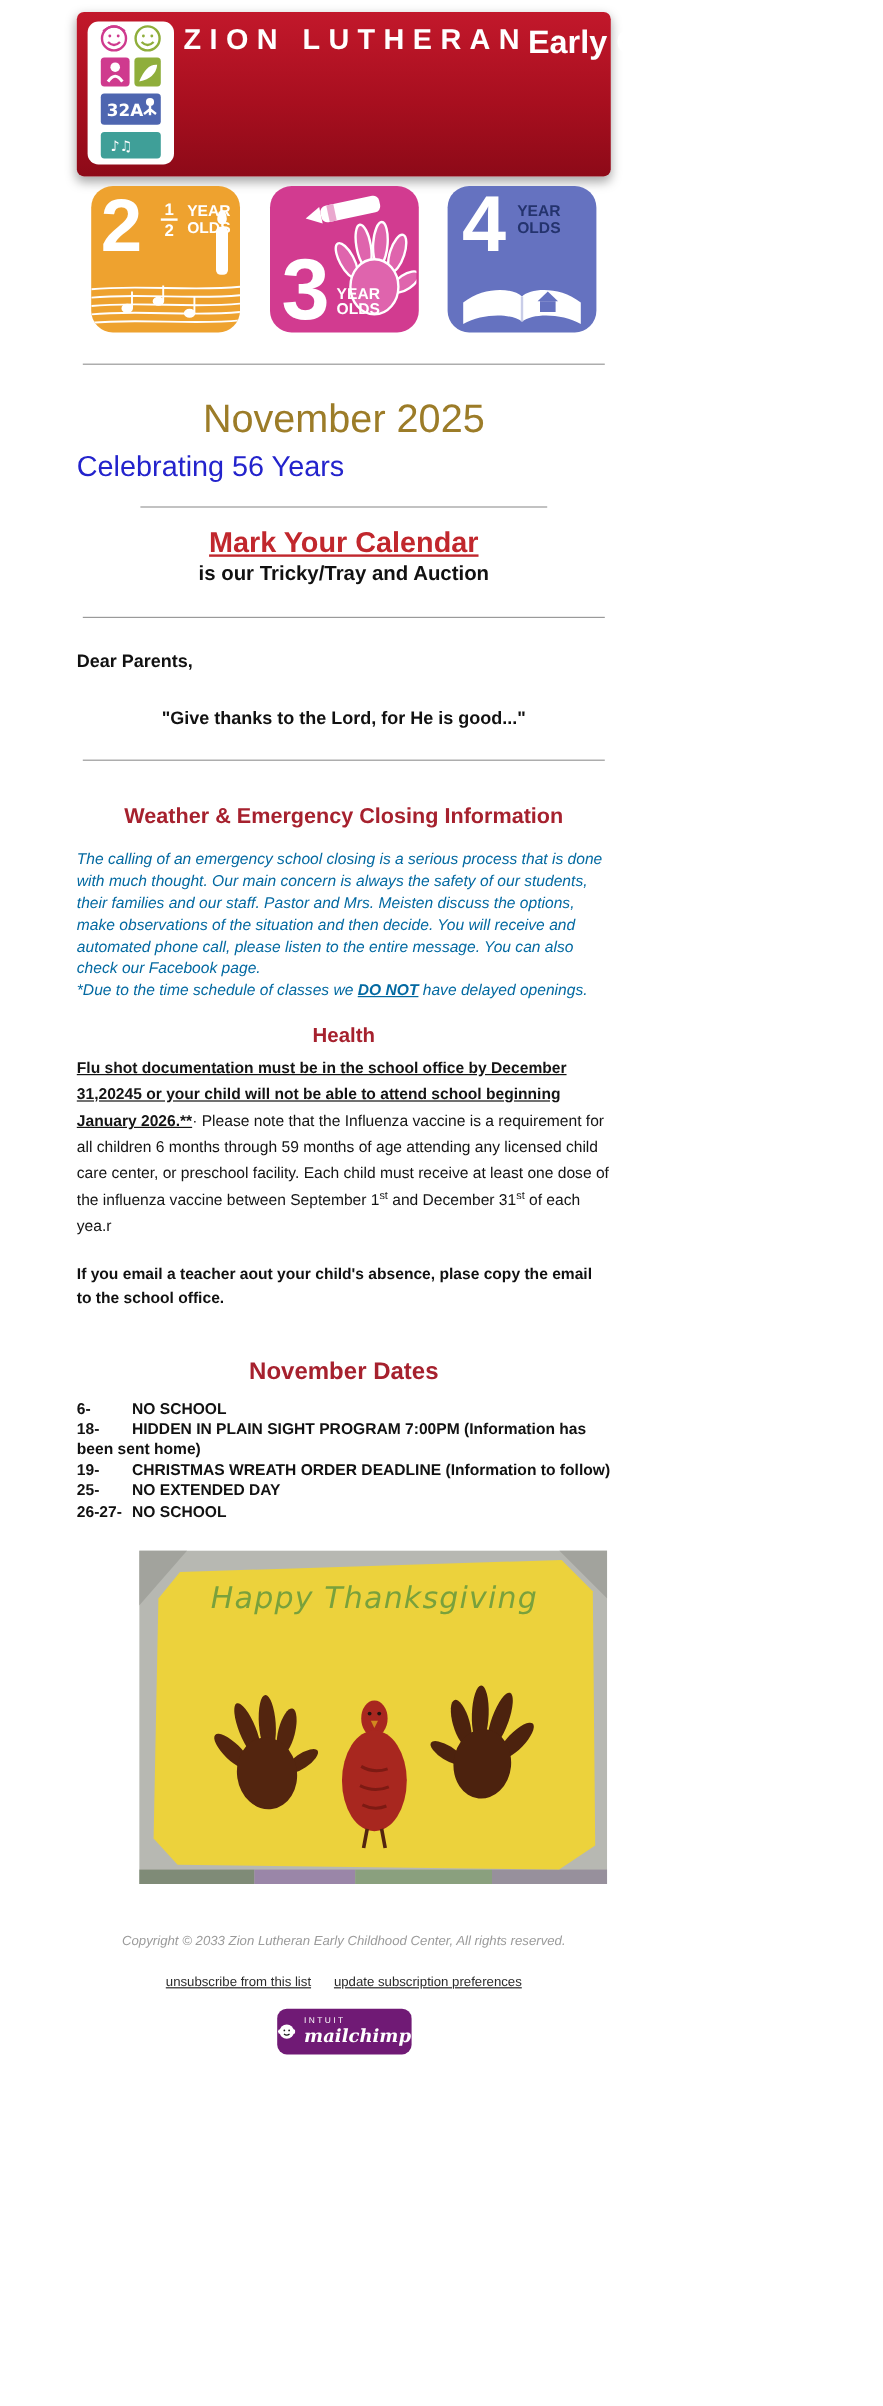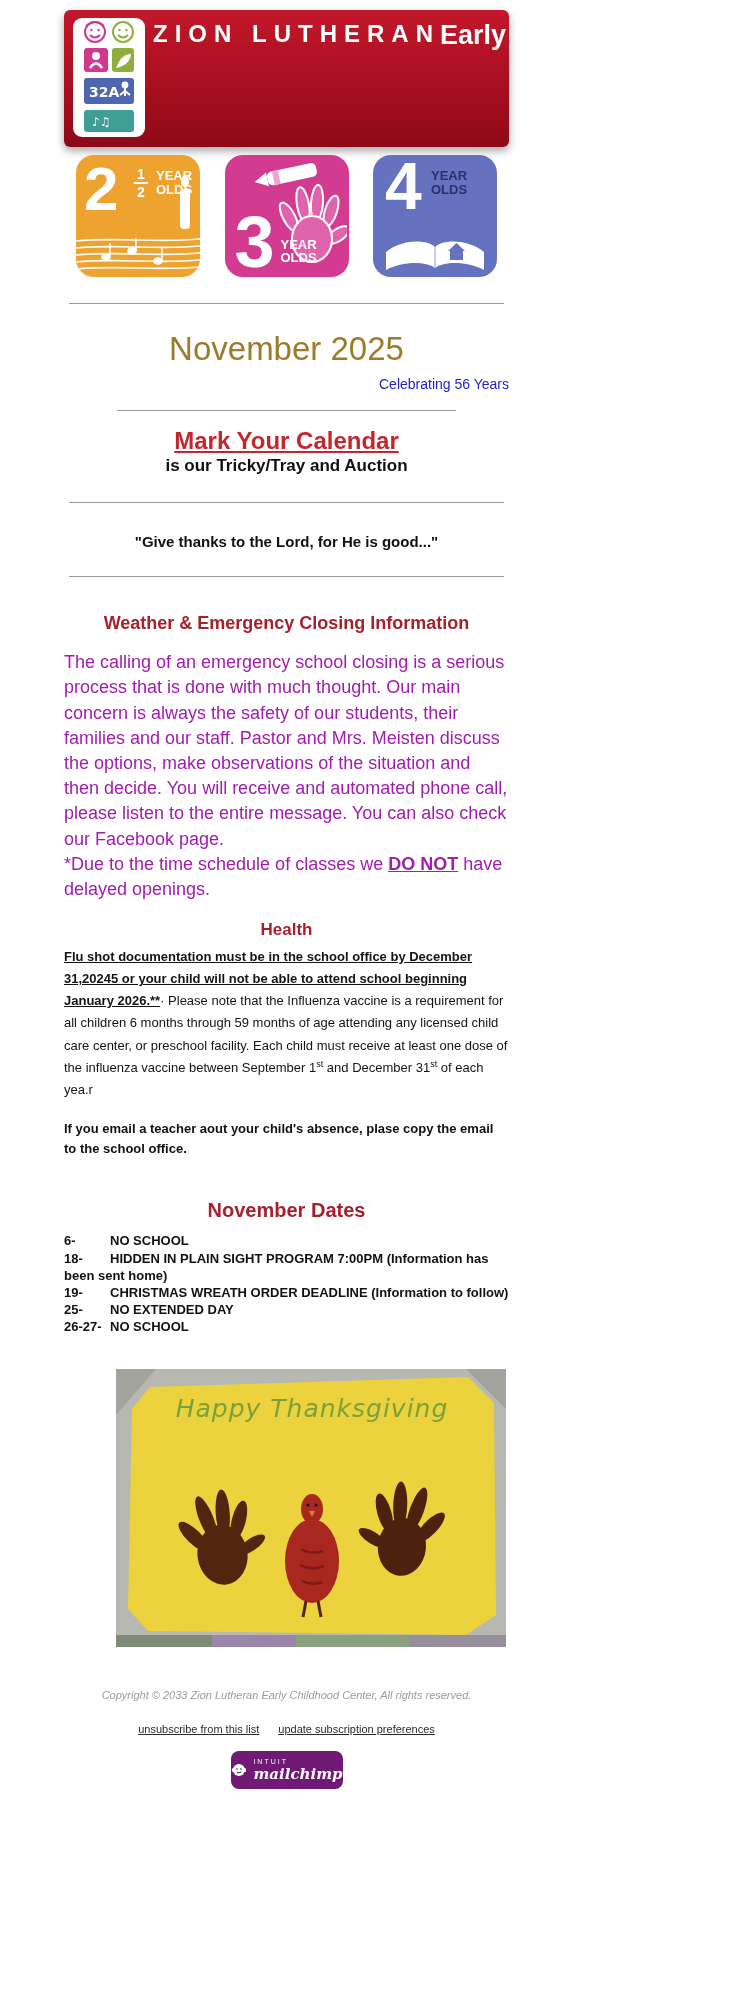--- a/index.html
+++ b/index.html
@@ -70,43 +70,43 @@
   .crayon { position: absolute; left: 26px; top: 4px; }
   .hand { position: absolute; right: 2px; top: 26px; }
   .book { position: absolute; left: 5px; bottom: 3px; }
 
   
   .hr { border-top: 1px solid #9a9a9a; margin: 26px 5px 0; }
   .hr-short { border-top: 1px solid #9a9a9a; width: 76%; margin: 18px auto 0; }
 
   
   .month   { margin-top: 26px; text-align: center; font-size: 33px; color: #9c7c28; font-weight: 400; }
-  .years   { margin-top: 8px; text-align: right; font-size: 14px; color: #2323cc; }
+  .years   { margin-top: 8px; text-align: left; font-size: 24px; color: #2323cc; }
   .cal-title { margin-top: 16px; text-align: center; font-size: 24px; font-weight: bold;
                color: #c1272d; text-decoration: underline; }
   .cal-line { text-align: center; font-size: 17px; font-weight: bold; line-height: 1.25; }
   .cal-line.first { margin-top: 14px; }
   .greeting { margin-top: 28px; font-size: 15px; font-weight: bold; }
   .quote    { margin-top: 30px; text-align: center; font-size: 15px; font-weight: bold; }
   .sec-title { text-align: center; font-weight: bold; color: #a6212e; }
   .t-weather { margin-top: 36px; font-size: 18px; }
   .t-health  { margin-top: 18px; font-size: 17px; }
   .t-dates   { margin-top: 40px; font-size: 20px; }
-  .para { margin-top: 16px; font-size: 18px; line-height: 1.4; color: #a21caf; }
+  .para { margin-top: 16px; font-size: 13px; line-height: 1.4; color: #0369a1; font-style: italic; }
   .bu { font-weight: bold; text-decoration: underline; }
   .health-para { margin-top: 6px; font-size: 13px; line-height: 1.7; color: #141414; }
   .sup { vertical-align: super; font-size: 9px; }
   .note-bold { margin-top: 18px; font-size: 13px; font-weight: bold; line-height: 1.55; }
 
   
   .dates-list { margin-top: 10px; font-size: 13px; font-weight: bold; line-height: 1.32; }
   .day { display: inline-block; min-width: 46px; }
 
   
-  .artwork { width: 342px; height: 278px; margin: 34px auto 0; }
+  .artwork { width: 342px; height: 278px; margin: 24px auto 0; }
 
   
   .copyright { margin-top: 42px; text-align: center; font-size: 11px; font-style: italic; color: #9b9b9b; }
   .links { margin-top: 22px; text-align: center; font-size: 11px; color: #2a2a2a; }
   .links a { color: #2a2a2a; text-decoration: underline; cursor: pointer; margin: 0 8px; }
   .mc-badge {
     width: 112px; height: 38px; background: #701a75; border-radius: 8px;
     margin: 16px auto 0; display: flex; align-items: center; justify-content: center;
     gap: 7px; color: #fff; text-decoration: none; cursor: pointer;
   }
@@ -243,20 +243,21 @@
   <div class="month">November 2025</div>
   <div class="years">Celebrating 56 Years</div>
 
   <div class="hr-short"></div>
 
   <div class="cal-title">Mark Your Calendar</div>
   <div class="cal-line">is our Tricky/Tray and Auction</div>
 
   <div class="hr"></div>
 
+  <div class="greeting">Dear Parents,</div>
   <div class="quote">"Give thanks to the Lord, for He is good..."</div>
 
   <div class="hr"></div>
 
   <div class="sec-title t-weather">Weather &amp; Emergency Closing Information</div>
   <div class="para">
     <span>The calling of an emergency school closing is a serious process that is done with much thought. Our main concern is always the safety of our students, their families and our staff.  Pastor and Mrs. Meisten discuss the options, make observations of the situation and then decide.  You will receive and automated phone call, please listen to the entire message. You can also check our Facebook page.</span><br>
     <span>*Due to the time schedule of classes we </span><span class="bu">DO NOT</span><span> have delayed openings.</span>
   </div>
 

